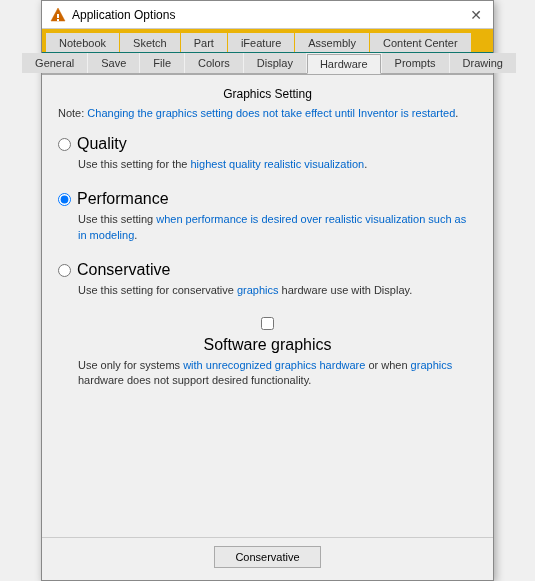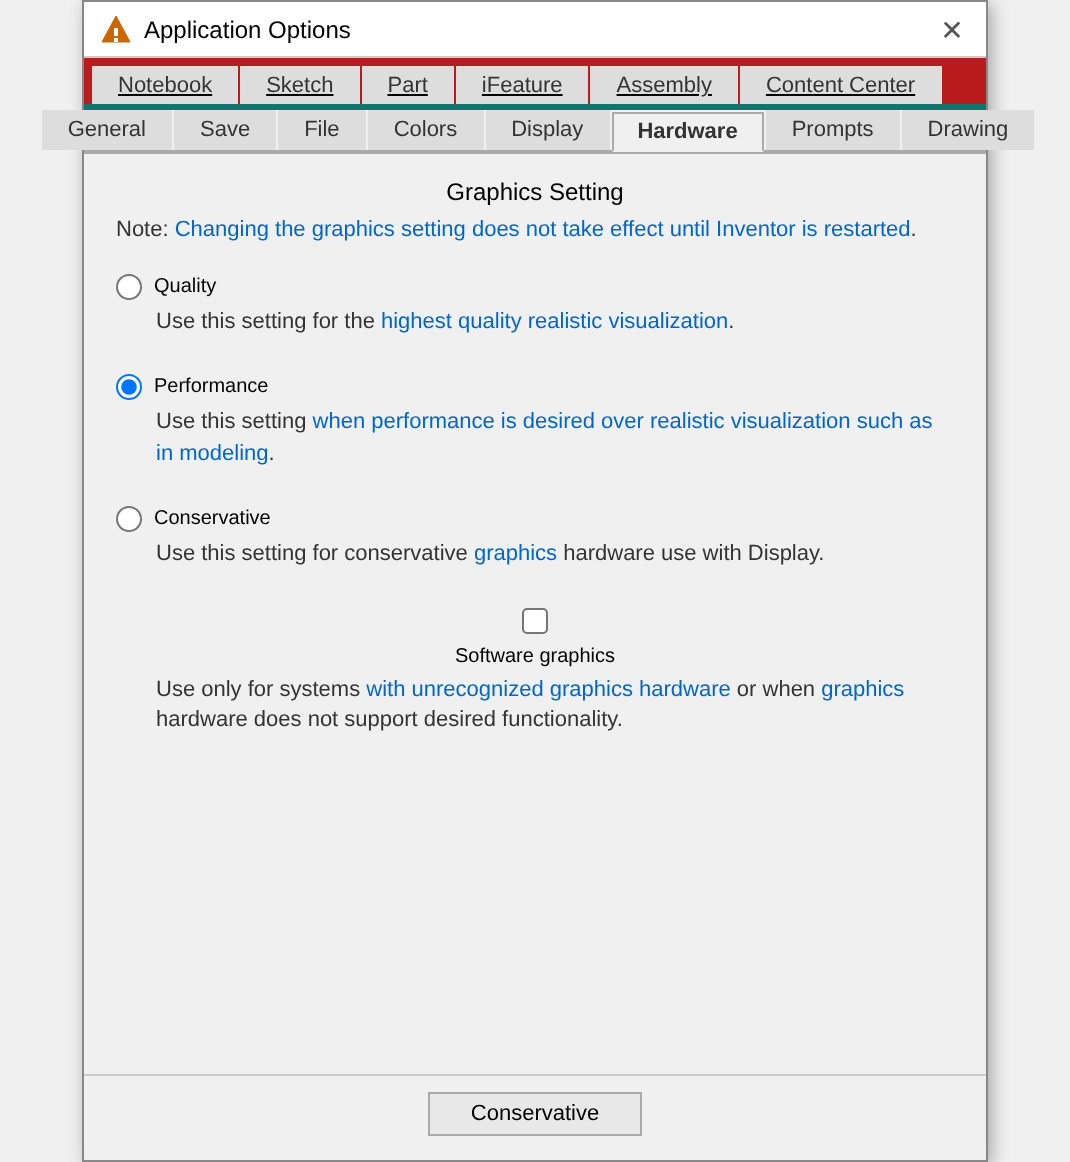--- a/index.html
+++ b/index.html
@@ -50,25 +50,24 @@
       height: 18px;
       display: flex;
       align-items: center;
       justify-content: center;
       cursor: pointer;
       font-size: 14px;
       color: #555;
     }
     .tabs-row1 {
       display: flex;
-      background: #b91c1c;
-      border-bottom: 3px solid #0f766e;
+      background: #eab308;
+      border-bottom: 1px solid #0f766e;
       padding-top: 4px;
       padding-left: 4px;
-      text-decoration: underline;
     }
     .tabs-row2 {
       display: flex;
       background: #f0f0f0;
       border-bottom: 2px solid #aaa;
       padding-left: 4px;
       justify-content: center;
     }
     .tab {
       padding: 3px 12px;
@@ -77,21 +76,21 @@
       border: 1px solid transparent;
       border-bottom: none;
       margin-right: 1px;
       background: #ddd;
       color: #333;
     }
     .tab.active {
       background: #f0f0f0;
       border-color: #aaa;
       border-bottom: 1px solid #f0f0f0;
-      font-weight: bold;
+      font-weight: normal;
       position: relative;
       top: 1px;
       z-index: 1;
     }
     .content {
       flex: 1;
       padding: 12px 16px;
       overflow-y: auto;
       background: #f0f0f0;
     }
@@ -116,21 +115,21 @@
     .radio-row {
       display: flex;
       align-items: center;
       gap: 6px;
       margin-bottom: 4px;
     }
     .radio-row input[type="radio"] {
       margin: 0;
     }
     .option-label {
-      font-size: 10px;
+      font-size: 16px;
       font-weight: normal;
     }
     .option-desc {
       font-size: 11px;
       color: #333;
       margin-left: 20px;
       line-height: 1.4;
     }
     .checkbox-row {
       display: flex;

